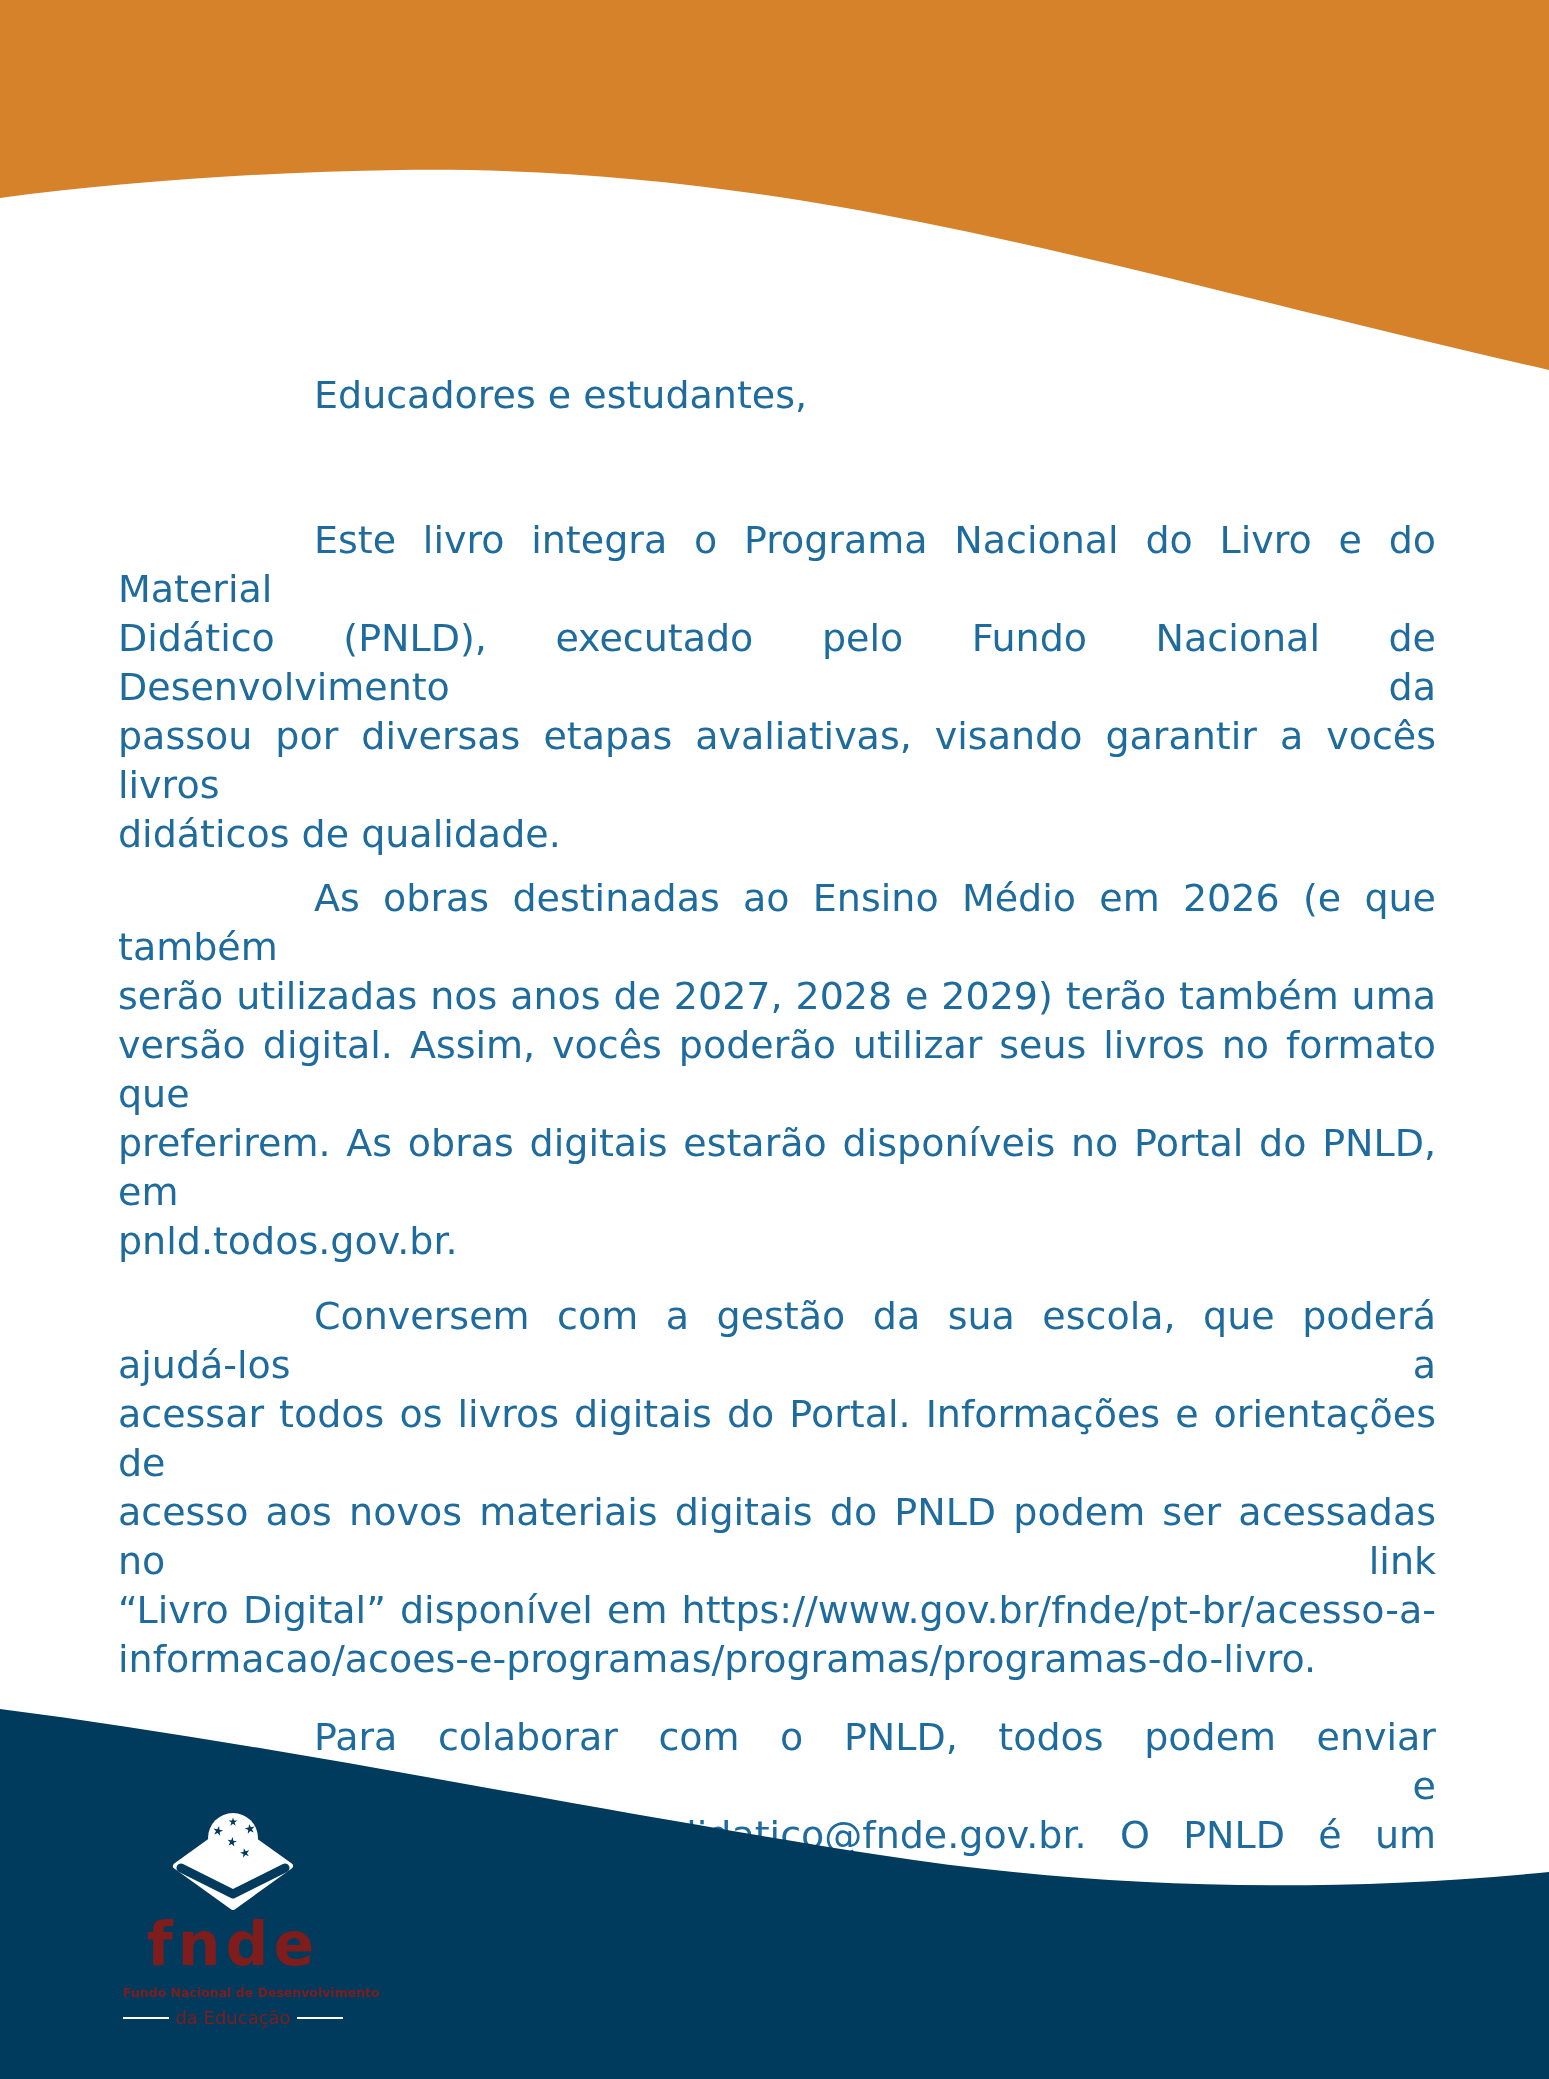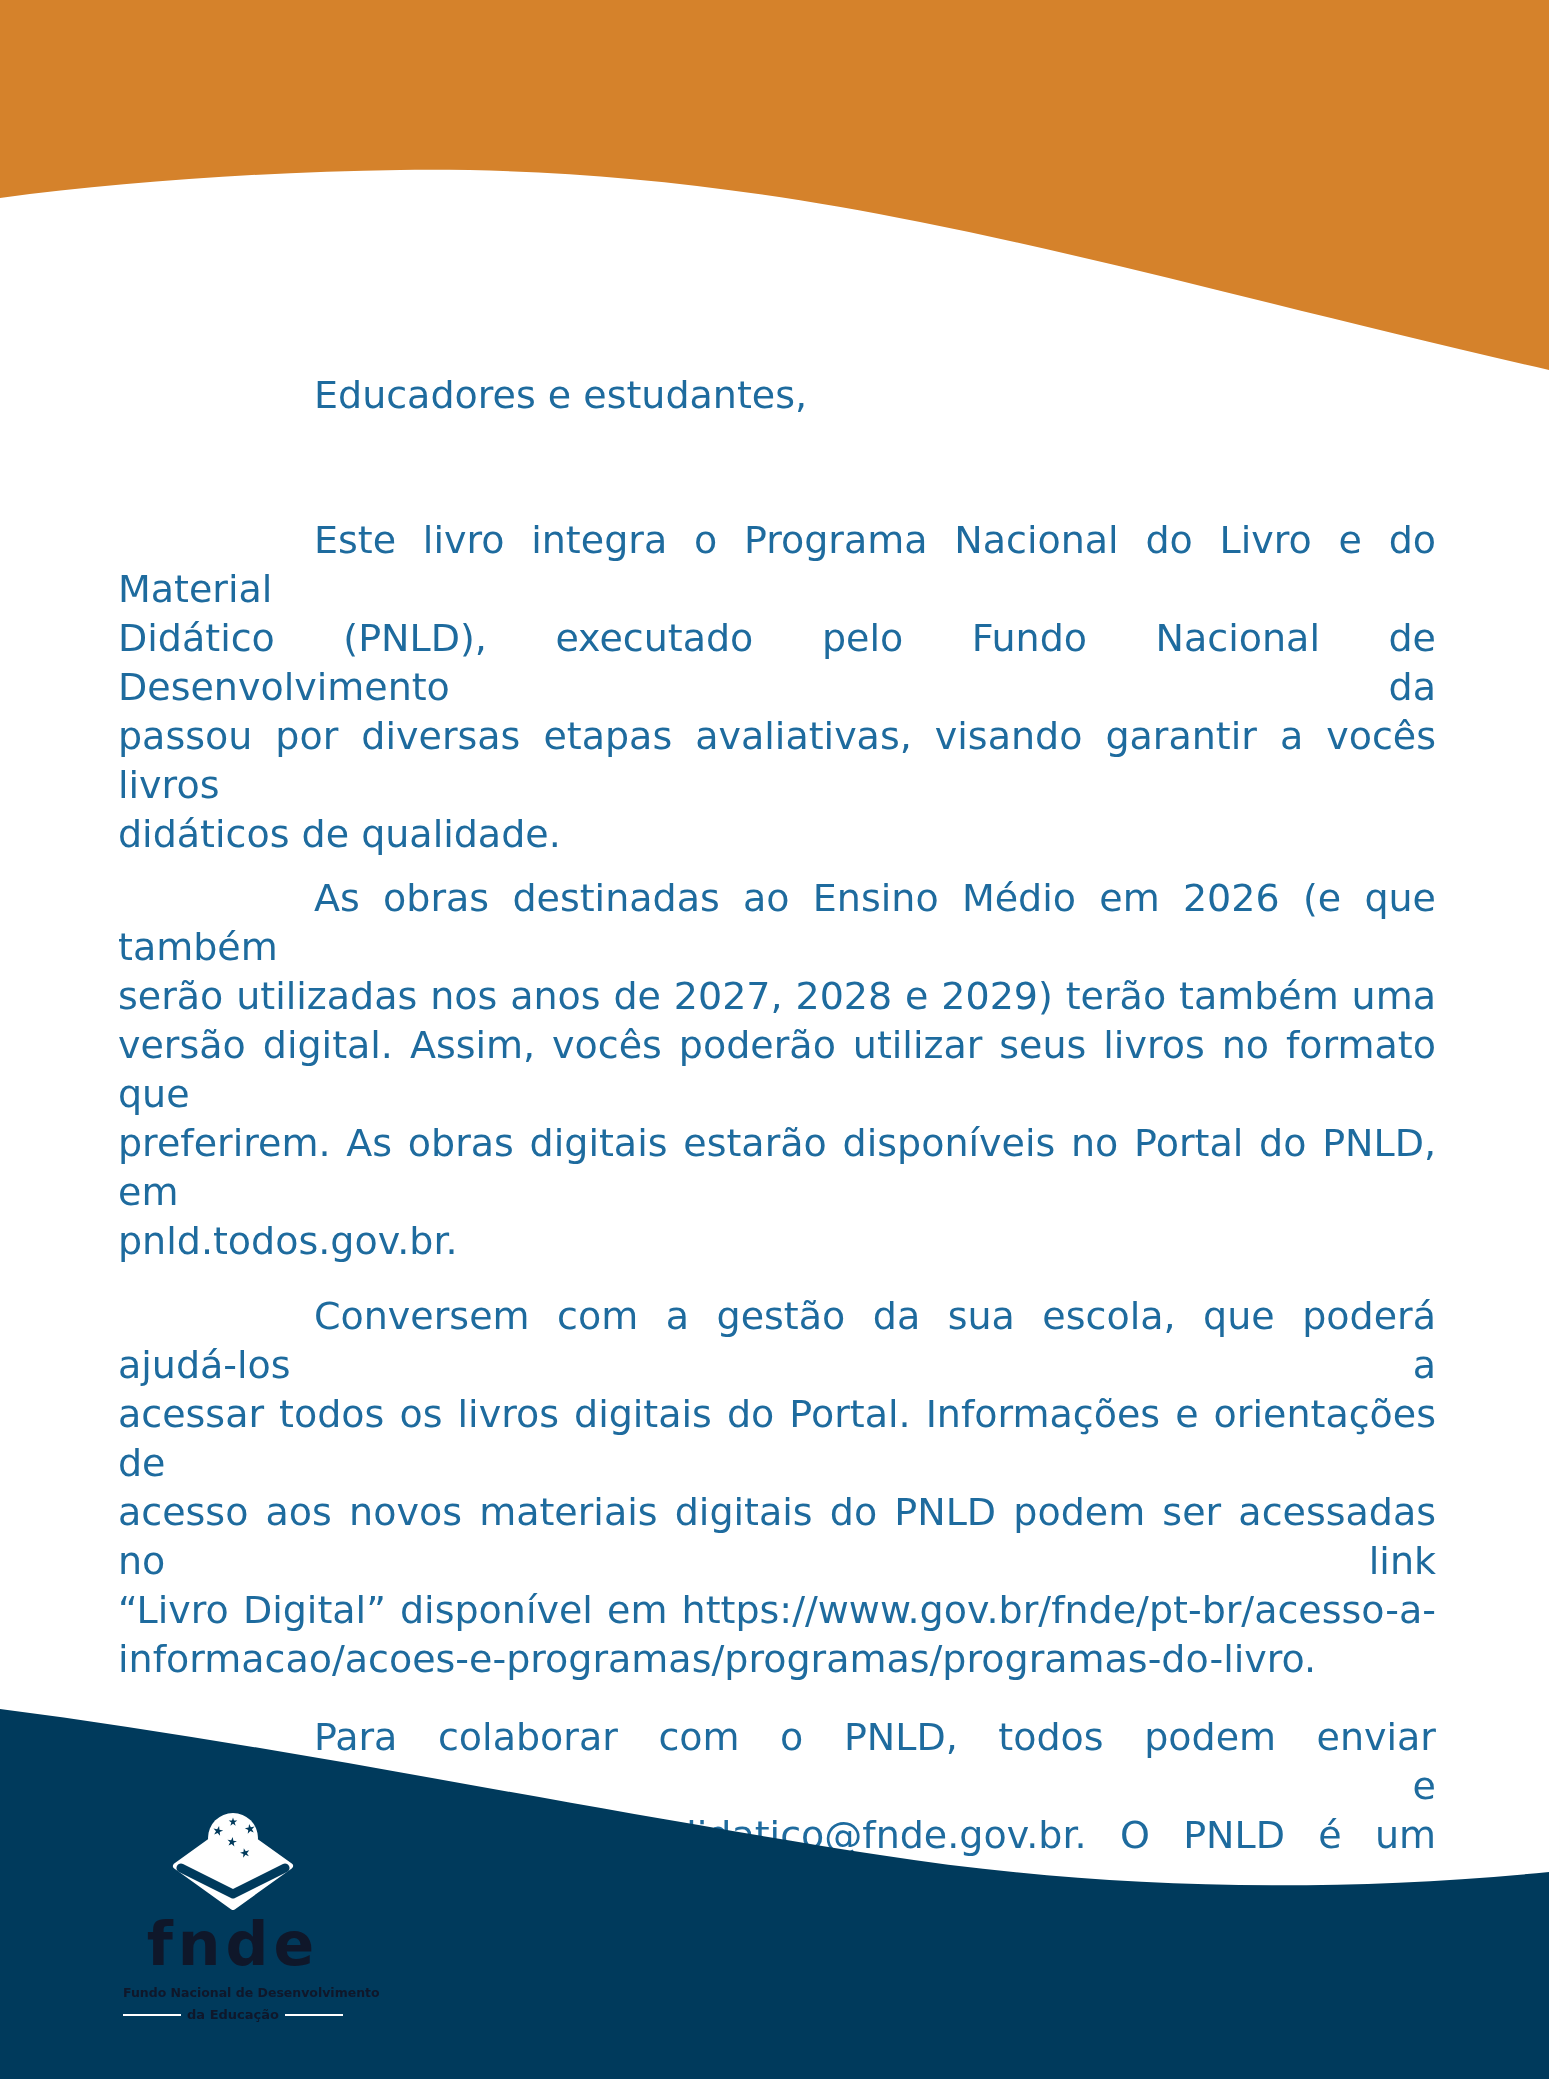--- a/index.html
+++ b/index.html
@@ -43,21 +43,21 @@
   .footer-wave {
     position: absolute; left: 0; bottom: 0;
     width: 1549px; height: 379px;
   }
 
   
   .logo {
     position: absolute;
     left: 123px; top: 1810px;
     width: 220px;
-    color: #0f172a;
+    color: #7f1d1d;
     text-align: center;
   }
   .logo-icon { display: block; margin: 0 auto; }
   .logo-acronym {
     font-size: 60px;
     font-weight: bold;
     letter-spacing: 5px;
     line-height: 1;
     margin-top: 4px;
     text-transform: lowercase;
@@ -70,22 +70,22 @@
     letter-spacing: 0px;
   }
   .logo-line2-row {
     display: flex;
     align-items: center;
     gap: 6px;
     margin-top: 7px;
   }
   .logo-rule { flex: 1; height: 2px; background: #ffffff; }
   .logo-line2 {
-    font-size: 13px;
-    font-weight: bold;
+    font-size: 18px;
+    font-weight: normal;
     white-space: nowrap;
   }
 </style>
 </head>
 <body>
 
 <svg class="header-wave" viewBox="0 0 1549 400" preserveAspectRatio="none" aria-hidden="true">
   <path d="M0,0 H1549 V370 C1320,318 1120,262 920,222 C720,182 560,168 400,170 C260,172 120,182 0,198 Z" fill="#D5822B"></path>
 </svg>
 

